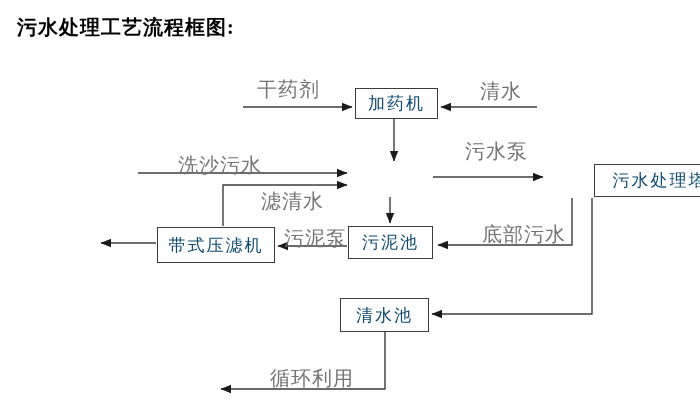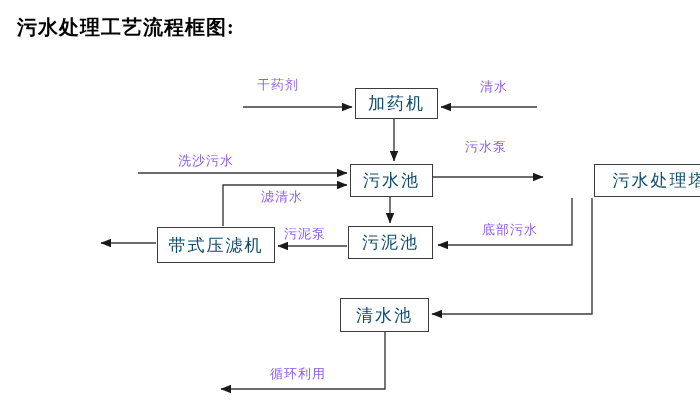--- a/index.html
+++ b/index.html
@@ -16,21 +16,21 @@
     letter-spacing:1px;white-space:nowrap;text-align:right;
   }
   .connectors{position:absolute;left:0;top:0;width:700px;height:420px;}
   .node{
     position:absolute;box-sizing:border-box;
     border:1.5px solid #3c3c3c;background:#ffffff;
     display:flex;align-items:center;justify-content:center;
     font-size:17px;color:#0c4a6e;letter-spacing:2px;white-space:nowrap;
   }
   .flow-label{
-    position:absolute;font-size:13px;color:#8b5cf6;
+    position:absolute;font-size:20px;color:#737373;
     letter-spacing:1px;white-space:nowrap;
   }
   
   .n-dosing  {left:355px;top:88px; width:83px; height:31px;}
   .n-sewage  {left:350px;top:164px;width:83px; height:33px;}
   .n-tower   {left:546px;top:164px;width:132px;height:33px;margin-left:48px;}
   .n-sludge  {left:348px;top:226px;width:85px; height:33px;}
   .n-press   {left:157px;top:227px;width:118px;height:36px;}
   .n-clean   {left:340px;top:298px;width:89px; height:34px;}
   
@@ -67,21 +67,20 @@
       <path d="M390,197 V223" marker-end="url(#arr)"></path>
       <path d="M347,246 H278" marker-end="url(#arr)"></path>
       <path d="M156,243 H101" marker-end="url(#arr)"></path>
       <path d="M572,198 V245 H438" marker-end="url(#arr)"></path>
       <path d="M592,198 V314 H432" marker-end="url(#arr)"></path>
       <path d="M385,331 V389 H221" marker-end="url(#arr)"></path>
     </g>
   </svg>
 
   <div class="node n-dosing">加药机</div>
-  <div class="node n-sewage">污水池</div>
   <div class="node n-tower">污水处理塔</div>
   <div class="node n-press">带式压滤机</div>
   <div class="node n-sludge">污泥池</div>
   <div class="node n-clean">清水池</div>
 
   <div class="flow-label l-dry">干药剂</div>
   <div class="flow-label l-water">清水</div>
   <div class="flow-label l-sand">洗沙污水</div>
   <div class="flow-label l-filter">滤清水</div>
   <div class="flow-label l-spump">污水泵</div>

